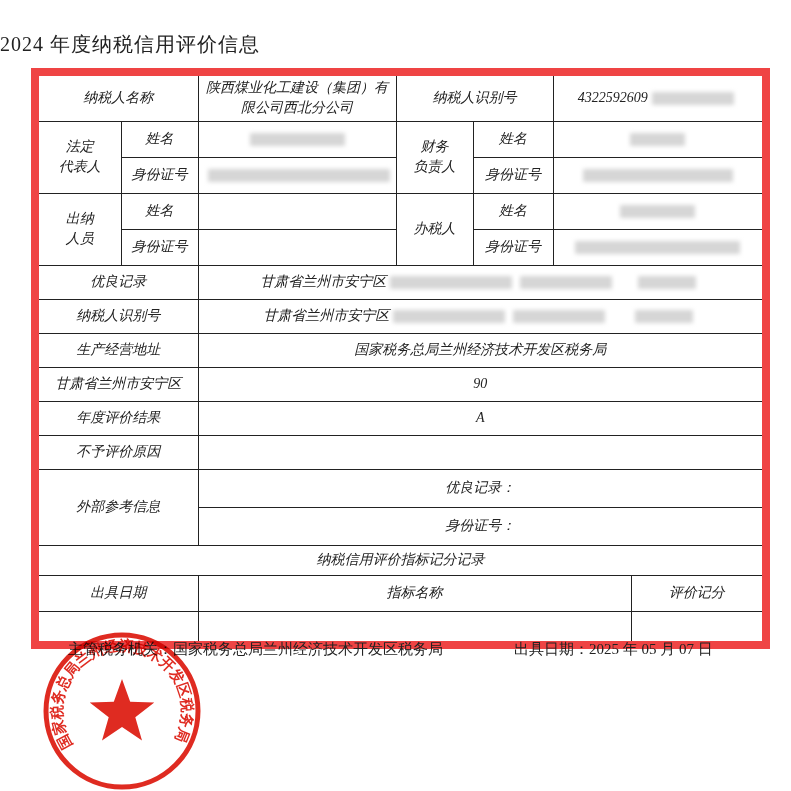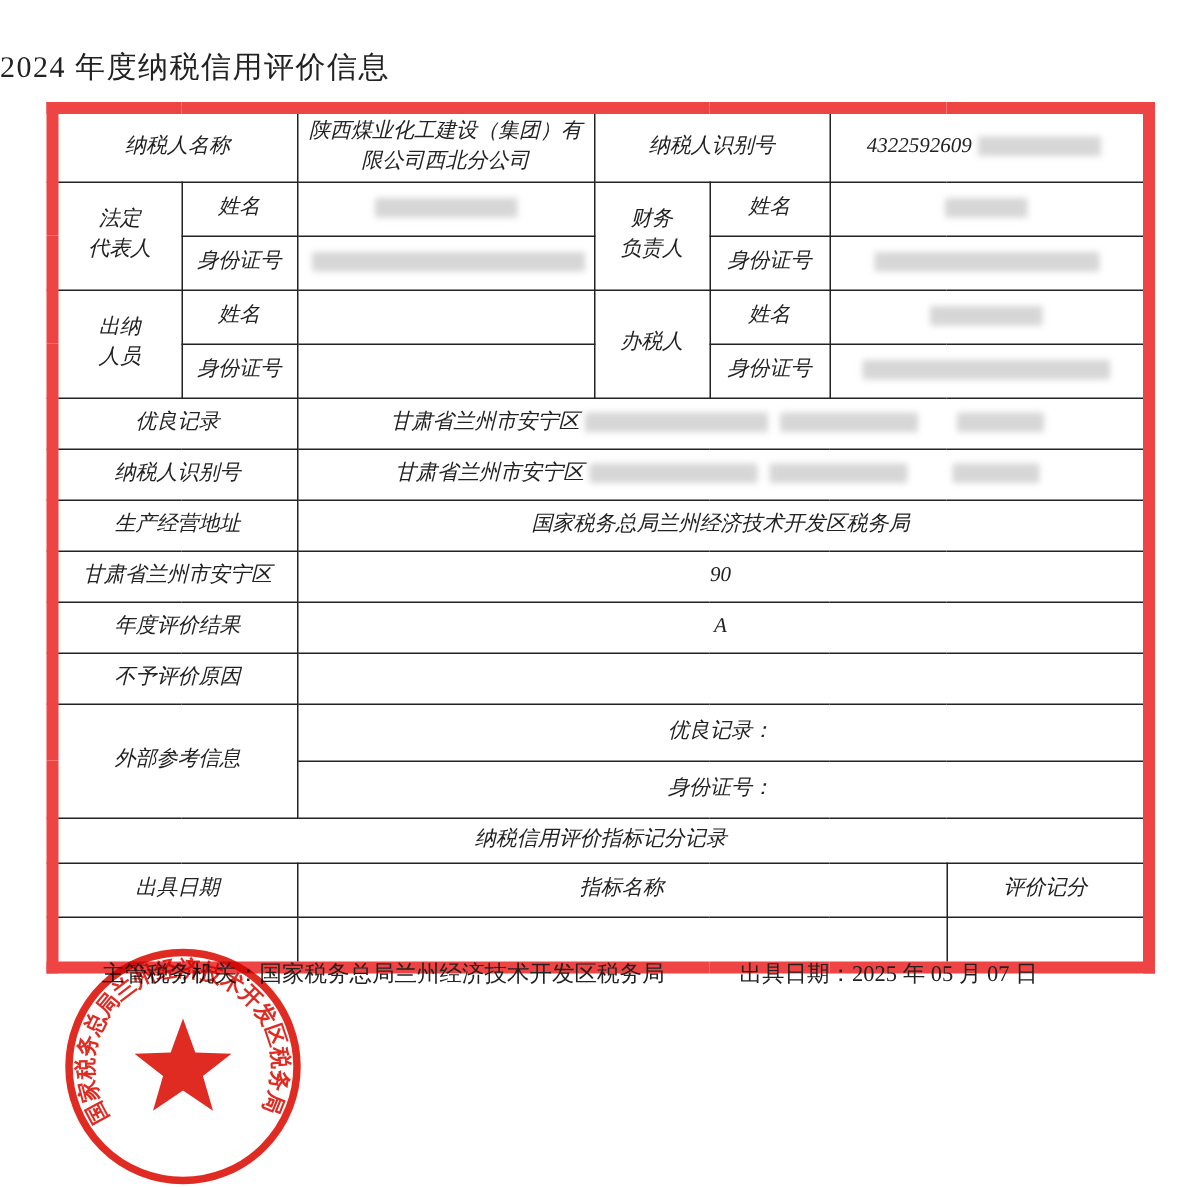--- a/index.html
+++ b/index.html
@@ -27,21 +27,21 @@
   td.ctr{text-align:center;}
   .pre{white-space:pre-line;}
   .redact{
     display:inline-block;height:13px;background:#d6d6d6;
     filter:blur(2px);border-radius:1px;vertical-align:middle;margin:0 4px;
   }
   .footer-authority{
     position:absolute;top:640px;left:68px;font-size:15px;white-space:nowrap;
   }
   .footer-date{
-    position:absolute;top:640px;left:493px;font-size:15px;white-space:nowrap;
+    position:absolute;top:640px;left:514px;font-size:15px;white-space:nowrap;
   }
   .seal{
     position:absolute;left:37px;top:626px;width:170px;height:170px;
     mix-blend-mode:multiply;opacity:0.93;pointer-events:none;
   }
   .seal text{
     font-family:"Liberation Serif","DejaVu Serif",serif;
     font-weight:bold;
   }
 </style>

